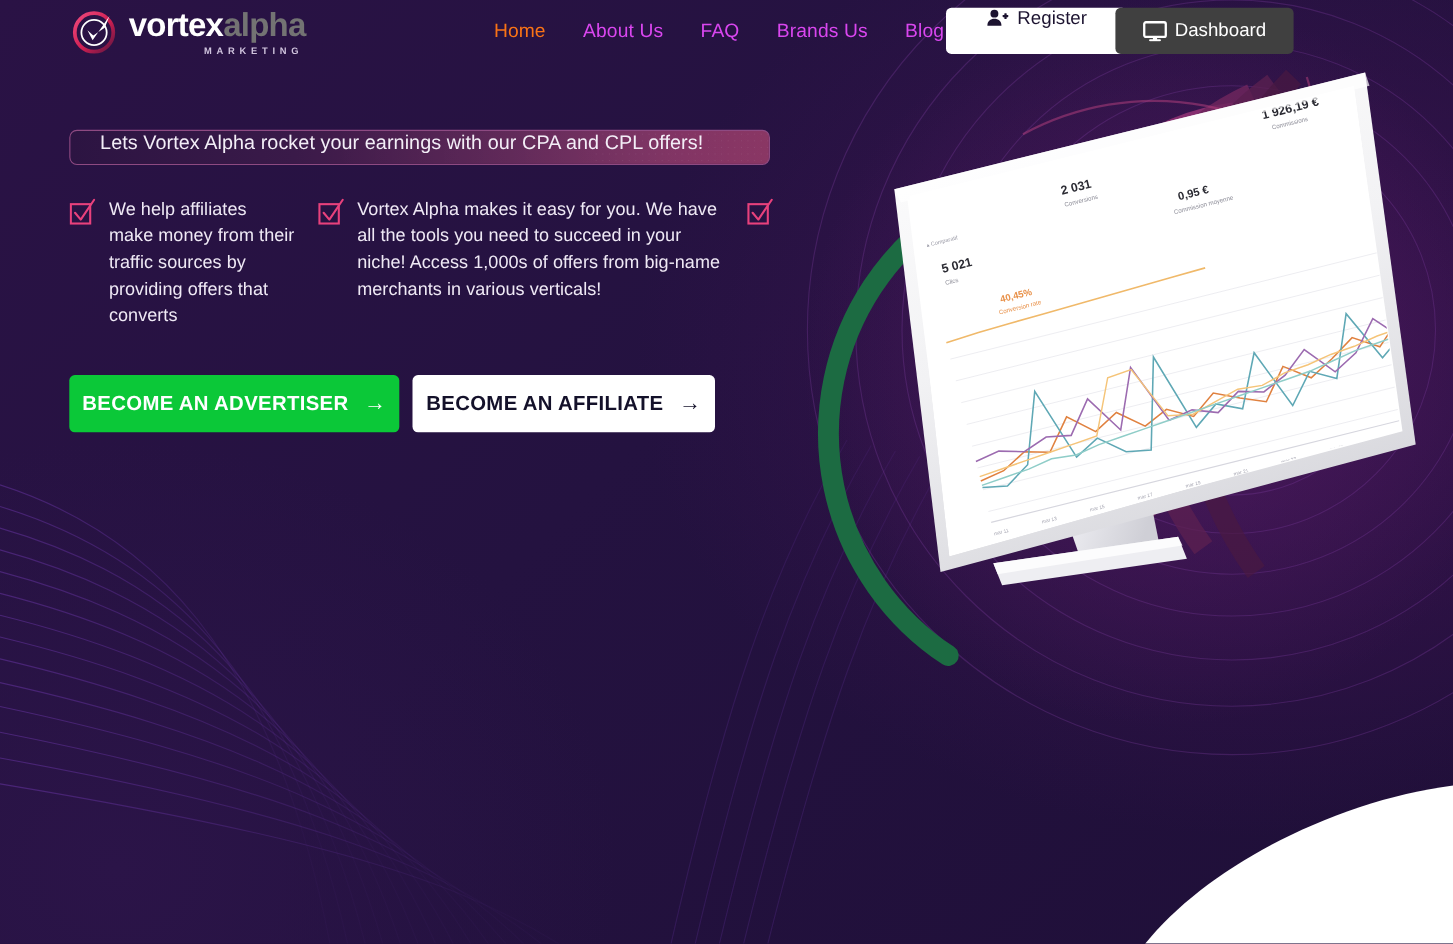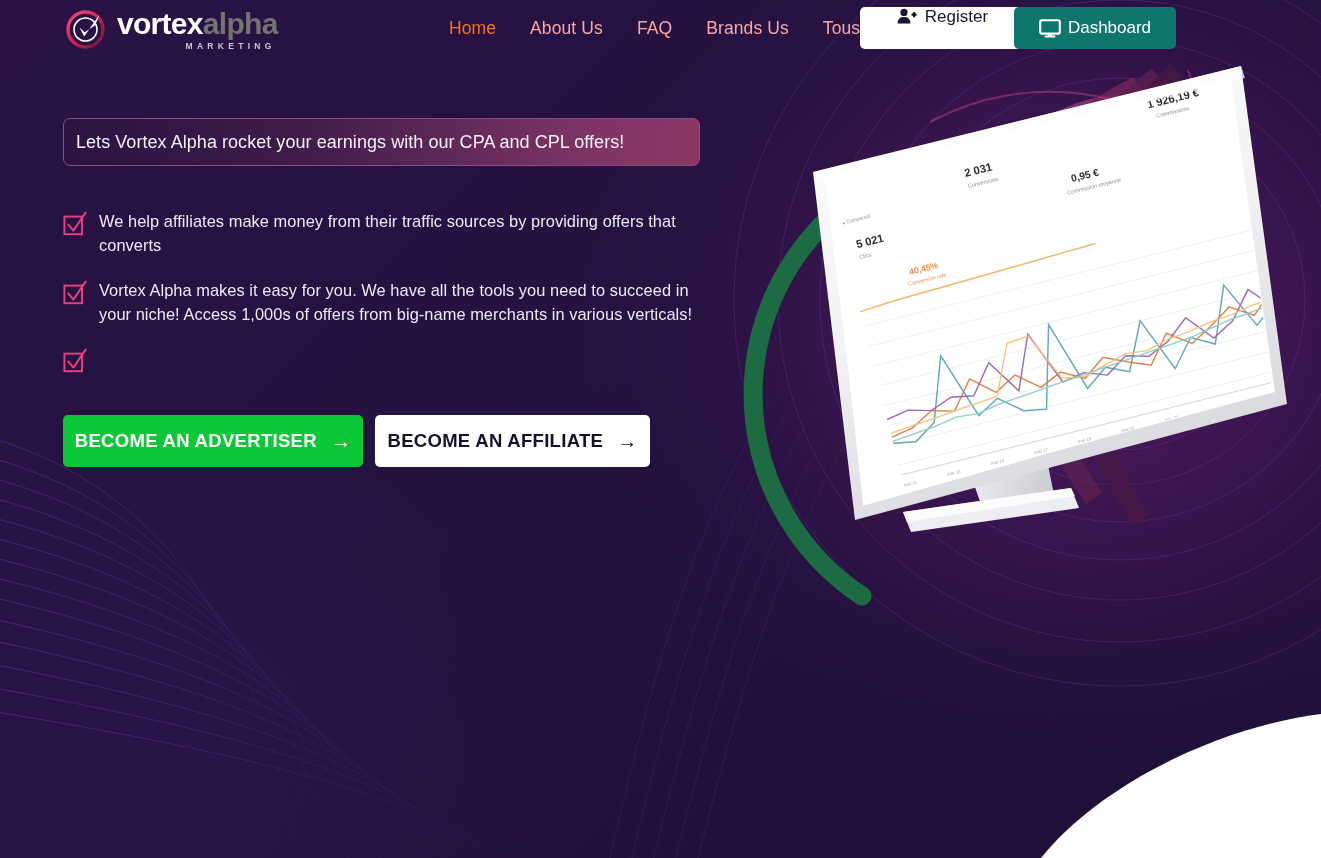--- a/index.html
+++ b/index.html
@@ -72,21 +72,21 @@
   .nav {
     position: absolute;
     left: 432px;
     top: 0;
     height: 56px;
     display: flex;
     align-items: center;
     gap: 0px;
   }
   .nav a {
-    color: #fca5a5;
+    color: #d946ef;
     text-decoration: none;
     font-size: 17.5px;
     padding: 0 17px;
     letter-spacing: 0.1px;
     white-space: nowrap;
   }
   .nav a.active { color: #f97316; }
 
   .btn-register {
     position: absolute;
@@ -104,46 +104,46 @@
     font-size: 17px;
     cursor: pointer;
     border: none;
   }
   .btn-dashboard {
     position: absolute;
     left: 1014px;
     top: 7px;
     width: 162px;
     height: 42px;
-    background: #0f766e;
+    background: #404040;
     border-radius: 5px;
     display: flex;
     align-items: center;
     justify-content: center;
     gap: 7px;
     color: #ffffff;
     font-size: 17px;
     cursor: pointer;
     border: none;
   }
 
   
   .hero-left { position: absolute; left: 63px; top: 118px; width: 700px; z-index: 30; }
 
   .tagline-badge {
     width: 637px;
-    height: 48px;
+    height: 32px;
     border-radius: 7px;
     border: 1px solid #8e4a82;
     background:
       radial-gradient(circle at 82% 50%, rgba(255,255,255,0.055) 0%, rgba(255,255,255,0) 55%),
       linear-gradient(90deg, #2c1442 0%, #3a1a49 32%, #5c2354 63%, #7d2b5d 88%, #86305f 100%);
     display: flex;
-    align-items: center;
-    padding-left: 12px;
+    align-items: flex-start;
+    padding-left: 27px;
     position: relative;
     overflow: hidden;
   }
   .tagline-badge::after {
     content: "";
     position: absolute;
     right: 0; top: 0; bottom: 0; width: 160px;
     background-image: radial-gradient(rgba(255,255,255,0.16) 0.6px, transparent 0.7px);
     background-size: 6px 6px;
     opacity: 0.5;
@@ -160,21 +160,21 @@
   .headline {
     margin-top: 37px;
     color: #ffffff;
     font-size: 63px;
     font-weight: 800;
     line-height: 1.21;
     letter-spacing: -0.9px;
     width: 660px;
   }
 
-  .features { margin-top: 43px; width: 640px; display: flex; flex-direction: column; gap: 20px; }
+  .features { margin-top: 28px; width: 640px; display: flex; flex-direction: row; gap: 20px; }
   .feature-row { display: flex; align-items: flex-start; gap: 12px; }
   .check-icon { flex: 0 0 24px; width: 24px; height: 25px; margin-top: 2px; }
   .feature-text {
     color: #efe9f5;
     font-size: 16.4px;
     line-height: 1.48;
     letter-spacing: 0.05px;
   }
 
   .cta-row { margin-top: 42px; display: flex; gap: 12px; }
@@ -311,21 +311,21 @@
       </div>
       <div class="logo-sub">MARKETING</div>
     </div>
   </div>
 
   <nav class="nav">
     <a href="#" class="active">Home</a>
     <a href="#">About Us</a>
     <a href="#">FAQ</a>
     <a href="#">Brands Us</a>
-    <a href="#">Tous</a>
+    <a href="#">Blog</a>
   </nav>
 
   <button class="btn-register">
     <svg width="20" height="18" viewBox="0 0 20 18">
       <circle cx="7" cy="5.4" r="3.6" fill="#1c1330"></circle>
       <path d="M0.6 16.4 C0.6 11.9 3.5 10 7 10 C10.5 10 13.4 11.9 13.4 16.4 Z" fill="#1c1330"></path>
       <rect x="14.5" y="6.6" width="5.2" height="2.1" rx="0.4" fill="#1c1330"></rect>
       <rect x="16.05" y="5.05" width="2.1" height="5.2" rx="0.4" fill="#1c1330"></rect>
     </svg>
     <span>Register</span>

